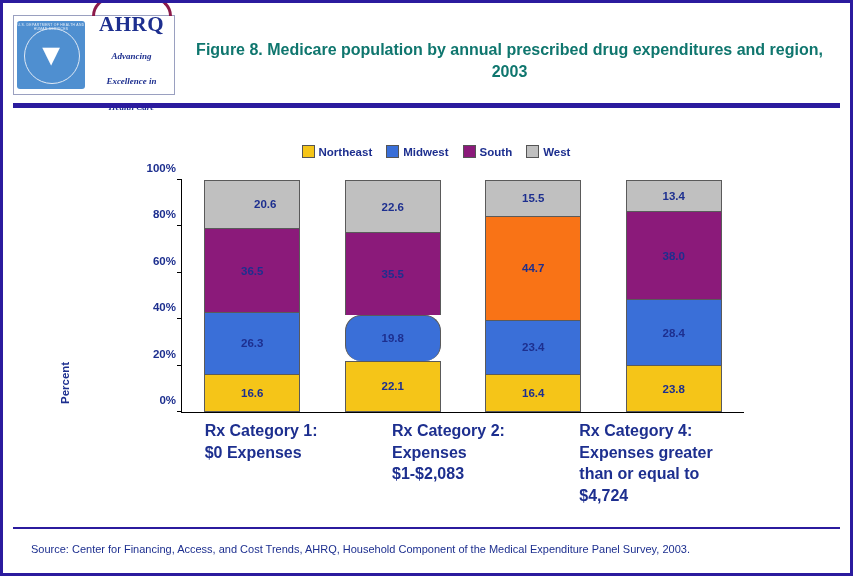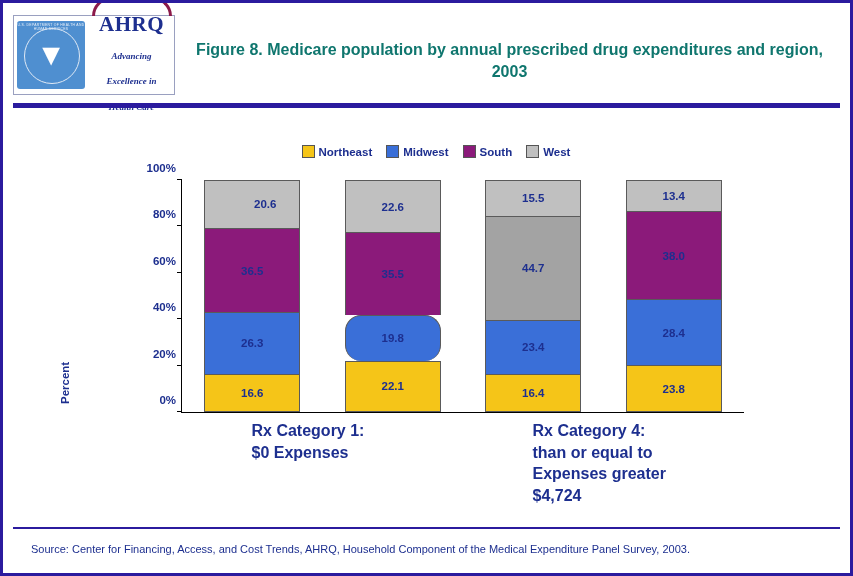--- a/index.html
+++ b/index.html
@@ -342,21 +342,21 @@
               <span>19.8</span>
             </div>
             <div class="seg" style="background: rgb(245, 197, 24); height: 22.1%;">
               <span>22.1</span>
             </div>
           </div>
           <div class="bar-col">
             <div class="seg" style="background: rgb(192, 192, 192); height: 15.5%;">
               <span>15.5</span>
             </div>
-            <div class="seg" style="background: #a3a3a3; height: 44.7%;">
+            <div class="seg" style="background: #f97316; height: 44.7%;">
               <span>44.7</span>
             </div>
             <div class="seg" style="background: rgb(58, 111, 216); height: 23.4%;">
               <span>23.4</span>
             </div>
             <div class="seg" style="background: rgb(245, 197, 24); height: 16.4%;">
               <span>16.4</span>
             </div>
           </div>
           <div class="bar-col">
@@ -374,23 +374,27 @@
             </div>
           </div>
         </div>
     </div>
     <div id="xlabels">
         <div class="xlabel">
           <div>Rx Category 1:</div>
           <div>$0 Expenses</div>
         </div>
         <div class="xlabel">
+          <div>Rx Category 2:</div>
+          <div>Expenses $1-$2,083</div>
+        </div>
+        <div class="xlabel">
           <div>Rx Category 4:</div>
+          <div>Expenses greater</div>
           <div>than or equal to</div>
-          <div>Expenses greater</div>
           <div>$4,724</div>
         </div>
       </div>
   </div>
 
   <div id="source-rule"></div>
   <div id="source">Source: Center for Financing, Access, and Cost Trends, AHRQ, Household Component of the Medical Expenditure Panel Survey, 2003.</div>
 
 </div>
 

